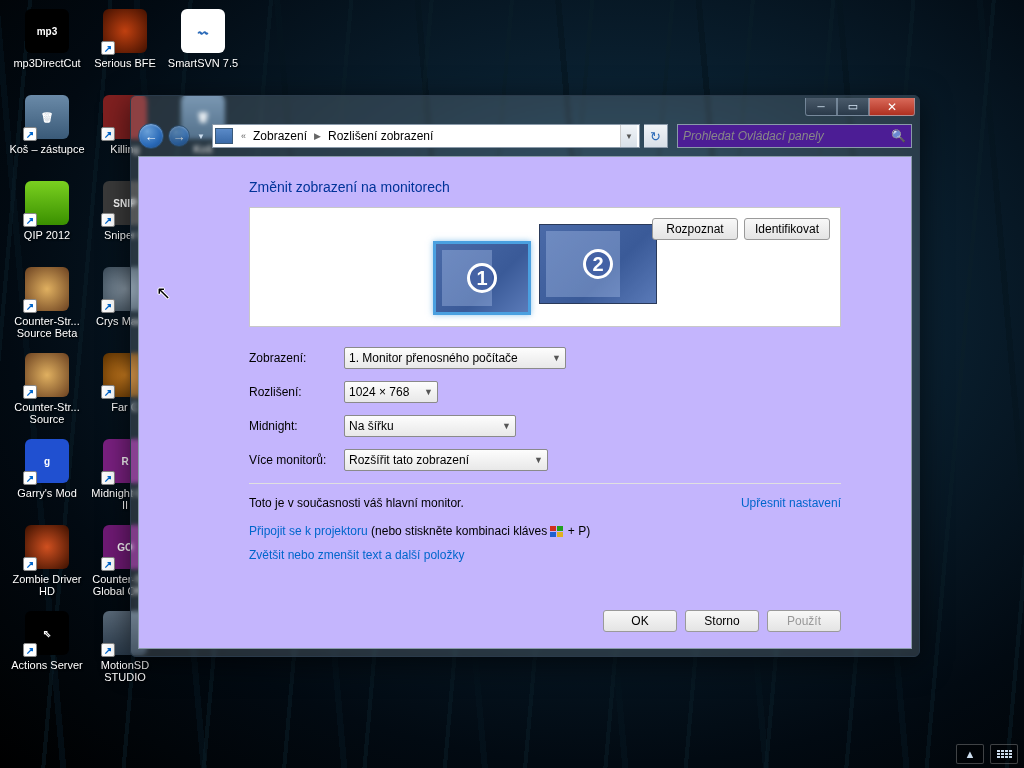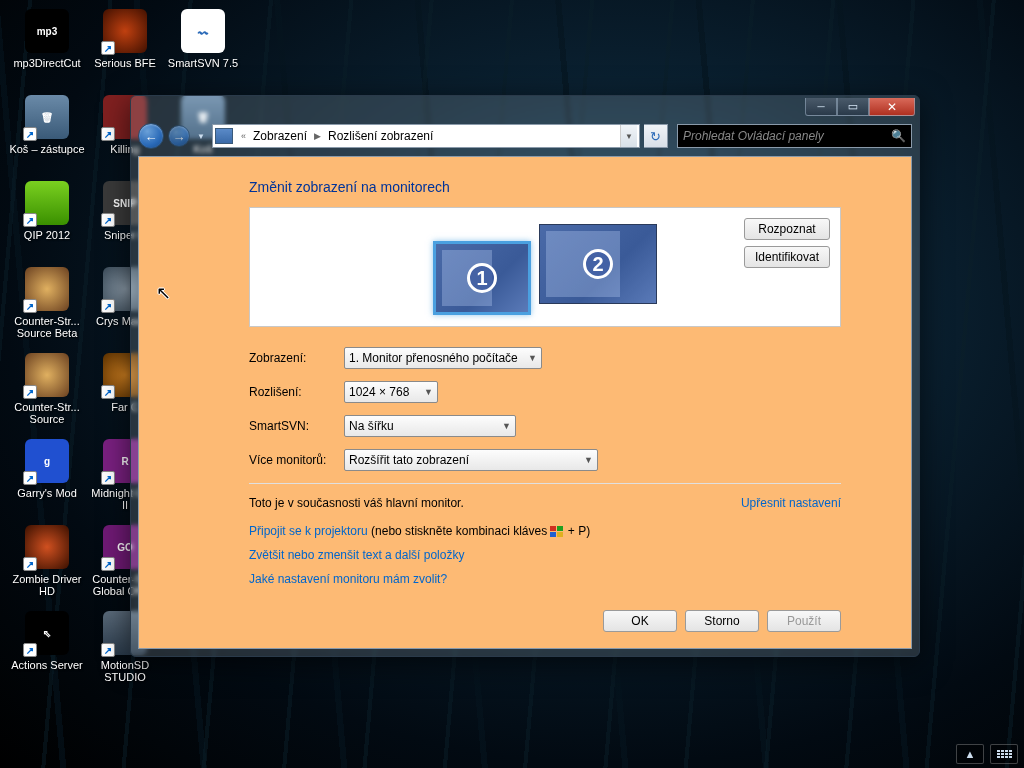--- a/index.html
+++ b/index.html
@@ -31,32 +31,32 @@
 .navbar { height:32px; margin:0 7px; display:flex; align-items:center; gap:4px; }
 .navbtn { width:26px; height:26px; border-radius:50%; background:radial-gradient(circle at 35% 30%,#6aa0d8 0%,#2a6ab8 60%,#184a88 100%); border:1px solid #2a4a6a; display:flex; align-items:center; justify-content:center; color:#fff; font-size:13px; cursor:pointer; box-shadow:inset 0 1px 2px rgba(255,255,255,.4); }
 .navbtn.fwd { width:22px; height:22px; opacity:.7; }
 .navdrop { width:14px; height:22px; display:flex; align-items:center; justify-content:center; color:#cde; font-size:8px; cursor:pointer; }
 .addrbar { flex:1; height:24px; background:#fff; border:1px solid #8a9aaa; display:flex; align-items:center; padding:0 2px; font-size:12px; }
 .addrbar .ico { width:18px; height:16px; background:linear-gradient(#5a8ac8,#3a6aa8); margin-right:4px; border:1px solid #3a5a7a; }
 .addrbar .sep { color:#666; margin:0 4px; font-size:9px; }
 .addrbar .crumb { color:#000; cursor:pointer; padding:2px 3px; }
 .addrbar .drop { margin-left:auto; color:#555; font-size:8px; padding:0 4px; background:linear-gradient(#f0f4f8,#d8e0e8); align-self:stretch; display:flex; align-items:center; border-left:1px solid #ccc; }
 .refresh { width:24px; height:24px; background:linear-gradient(#f0f4f8,#d8e0e8); border:1px solid #8a9aaa; border-left:none; display:flex; align-items:center; justify-content:center; color:#2a6ab8; font-size:13px; }
-.searchbar { width:235px; height:24px; background:#000000; border:1px solid #8a9aaa; margin-left:5px; display:flex; align-items:center; padding:0 5px; color:#888; font-style:italic; font-size:12px; }
+.searchbar { width:235px; height:24px; background:#4c1d95; border:1px solid #8a9aaa; margin-left:5px; display:flex; align-items:center; padding:0 5px; color:#888; font-style:italic; font-size:12px; }
 .searchbar .sico { margin-left:auto; color:#5a8ac8; font-style:normal; }
 
-.content { position:absolute; left:7px; right:7px; bottom:7px; top:60px; background:#fdba74; border:1px solid #8a9aaa; padding:22px 70px 20px 110px; font-size:12px; }
+.content { position:absolute; left:7px; right:7px; bottom:7px; top:60px; background:#c4b5fd; border:1px solid #8a9aaa; padding:22px 70px 20px 110px; font-size:12px; }
 .content h2 { color:#003399; font-size:14px; font-weight:normal; margin-bottom:12px; }
 .monitors-box { border:1px solid #c8c8c8; height:120px; position:relative; background:#fff; display:flex; align-items:center; justify-content:center; gap:8px; margin-bottom:20px; }
 .mon { background:linear-gradient(135deg,#4a6aa8 0%,#3a5a98 60%,#5a7ab8 100%); border:1px solid #2a3a5a; position:relative; display:flex; align-items:center; justify-content:center; }
 .mon.m1 { width:98px; height:74px; border:3px solid #4aa0e0; box-shadow:0 0 6px rgba(74,160,224,.6); margin-top:22px; }
 .mon.m2 { width:118px; height:80px; margin-top:-6px; }
 .mon .screen { position:absolute; left:6px; top:6px; right:36px; bottom:6px; background:rgba(200,220,255,.3); }
 .mon .num { width:30px; height:30px; border:3px solid #fff; border-radius:50%; color:#fff; font-size:20px; font-weight:bold; display:flex; align-items:center; justify-content:center; background:rgba(60,90,160,.8); z-index:1; }
-.sidebtns { position:absolute; right:10px; top:10px; display:flex; flex-direction:column; gap:6px; }
+.sidebtns { position:absolute; right:10px; top:10px; display:flex; flex-direction:row; gap:6px; }
 .w7btn { min-width:86px; height:22px; padding:0 10px; background:linear-gradient(#f8f8f8,#e4e4e4); border:1px solid #9a9a9a; border-radius:3px; font-size:12px; cursor:pointer; }
 .w7btn:disabled { color:#999; }
 
 .row { display:flex; align-items:center; margin-bottom:12px; }
 .row label { width:95px; color:#000; }
 .sel { height:22px; background:linear-gradient(#fdfdfd,#e8e8e8); border:1px solid #8a8a8a; border-radius:2px; padding:0 4px; display:flex; align-items:center; justify-content:space-between; cursor:pointer; font-size:12px; }
 .sel .arr { color:#555; font-size:9px; margin-left:10px; }
 
 .infoline { border-top:1px solid #e0e0e0; margin-top:8px; padding-top:12px; display:flex; justify-content:space-between; margin-bottom:14px; }
 .link { color:#0066cc; cursor:pointer; }
@@ -212,57 +212,56 @@
           <div class="num">2</div>
       </div>
       <div class="sidebtns">
         <button class="w7btn">Rozpoznat</button>
         <button class="w7btn">Identifikovat</button>
       </div>
     </div>
 
     <div class="row">
       <label>Zobrazení:</label>
-      <div class="sel" style="width:198px">
+      <div class="sel" style="width:222px">
         <span>1. Monitor přenosného počítače</span>
           <span class="arr">▼</span>
       </div>
     </div>
     <div class="row">
       <label>Rozlišení:</label>
       <div class="sel" style="width:94px">
         <span>1024 × 768</span>
           <span class="arr">▼</span>
       </div>
     </div>
     <div class="row">
-      <label>SmartSVN:</label>
+      <label>Midnight:</label>
       <div class="sel" style="width:172px">
         <span>Na šířku</span>
           <span class="arr">▼</span>
       </div>
     </div>
     <div class="row">
       <label>Více monitorů:</label>
-      <div class="sel" style="width:254px">
+      <div class="sel" style="width:204px">
         <span>Rozšířit tato zobrazení</span>
           <span class="arr">▼</span>
       </div>
     </div>
 
     <div class="infoline">
       <span>Toto je v současnosti váš hlavní monitor.</span>
       <span class="link">Upřesnit nastavení</span>
     </div>
 
     <div class="pline">
       <span class="link">Připojit se k projektoru</span><span> (nebo stiskněte kombinaci kláves </span><span class="winkey"></span><span> + P)</span>
     </div>
     <div class="pline"><span class="link">Zvětšit nebo zmenšit text a další položky</span></div>
-    <div class="pline"><span class="link">Jaké nastavení monitoru mám zvolit?</span></div>
 
     <div class="dlgbtns">
       <button class="w7btn" style="min-width:74px">OK</button>
       <button class="w7btn" style="min-width:74px">Storno</button>
       <button class="w7btn" style="min-width:74px" disabled="">Použít</button>
     </div>
   </div>
 </div>
 
 <span class="cursor">↖</span>

